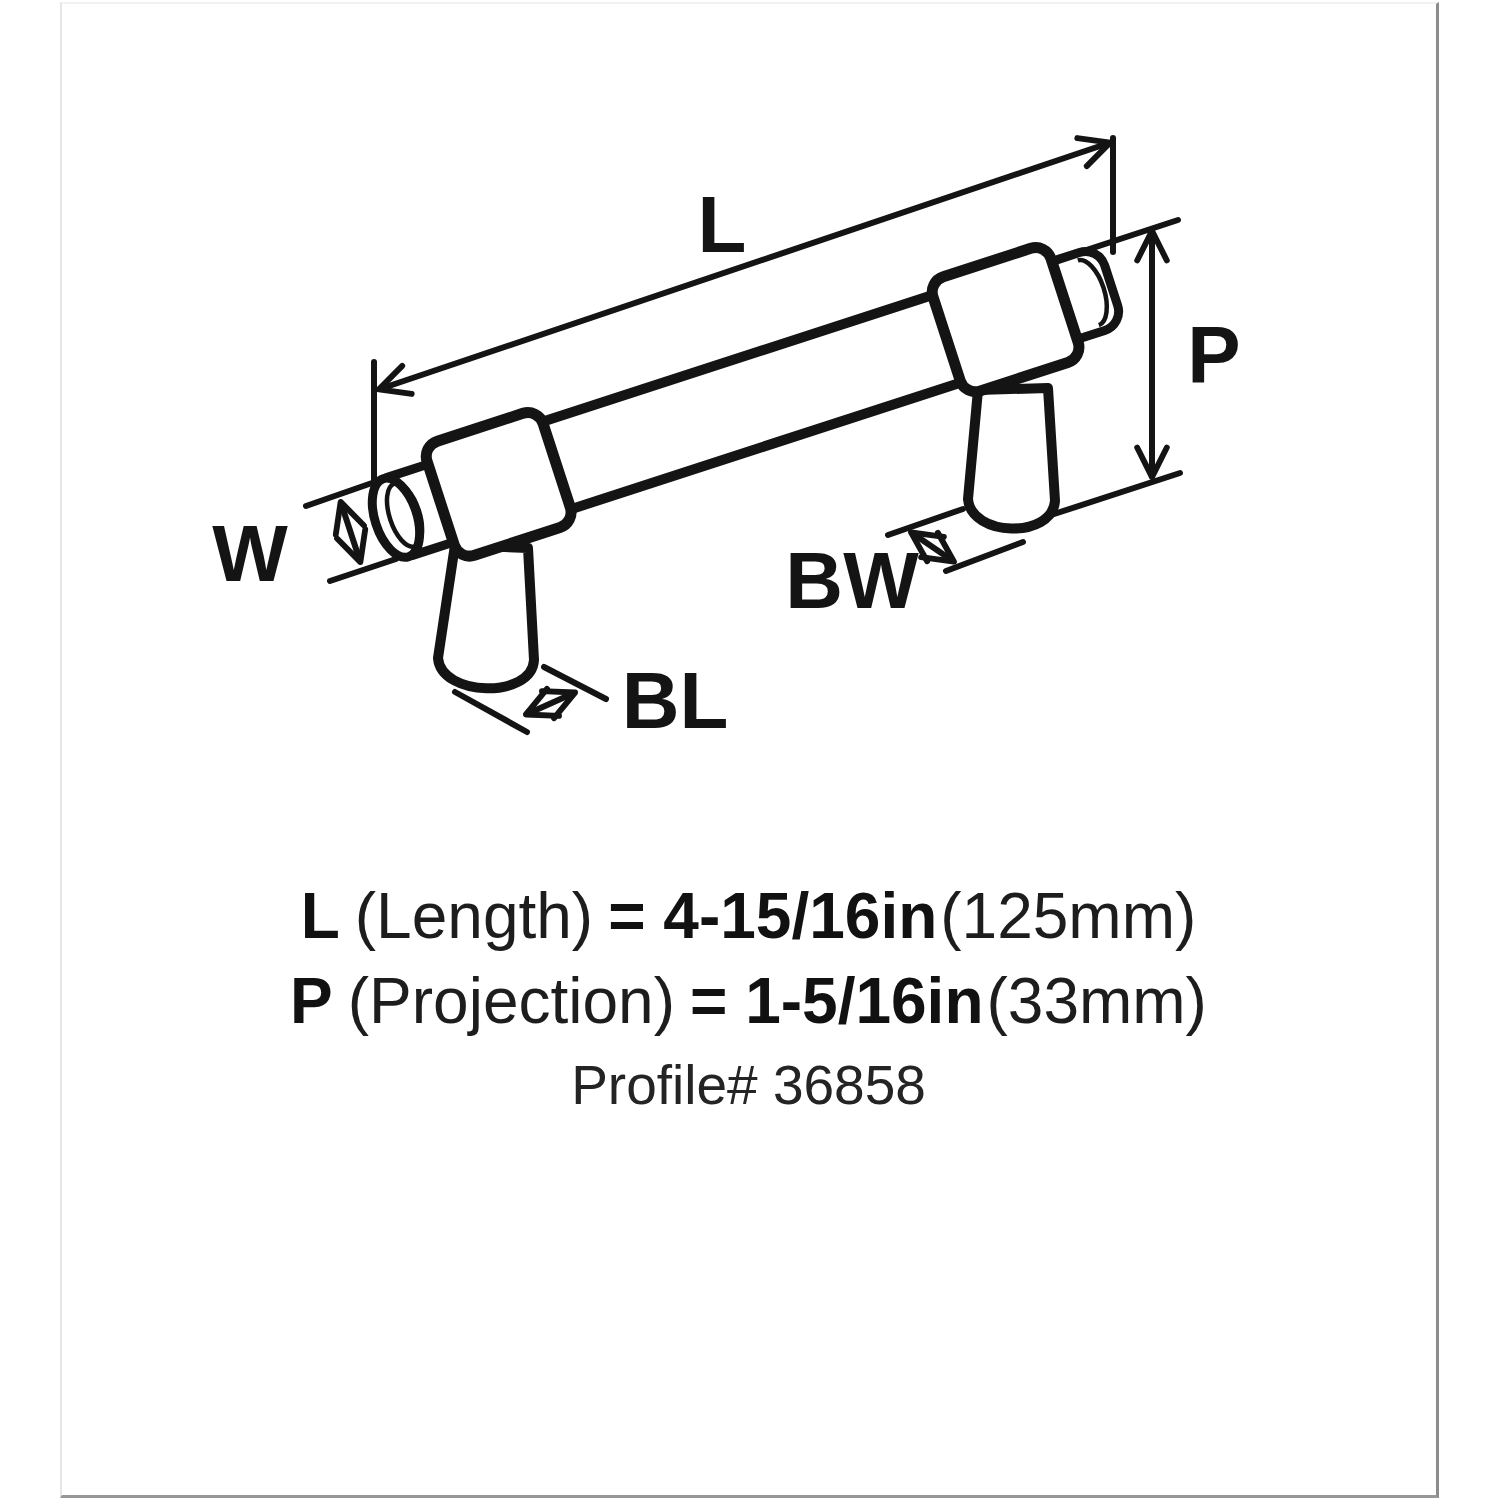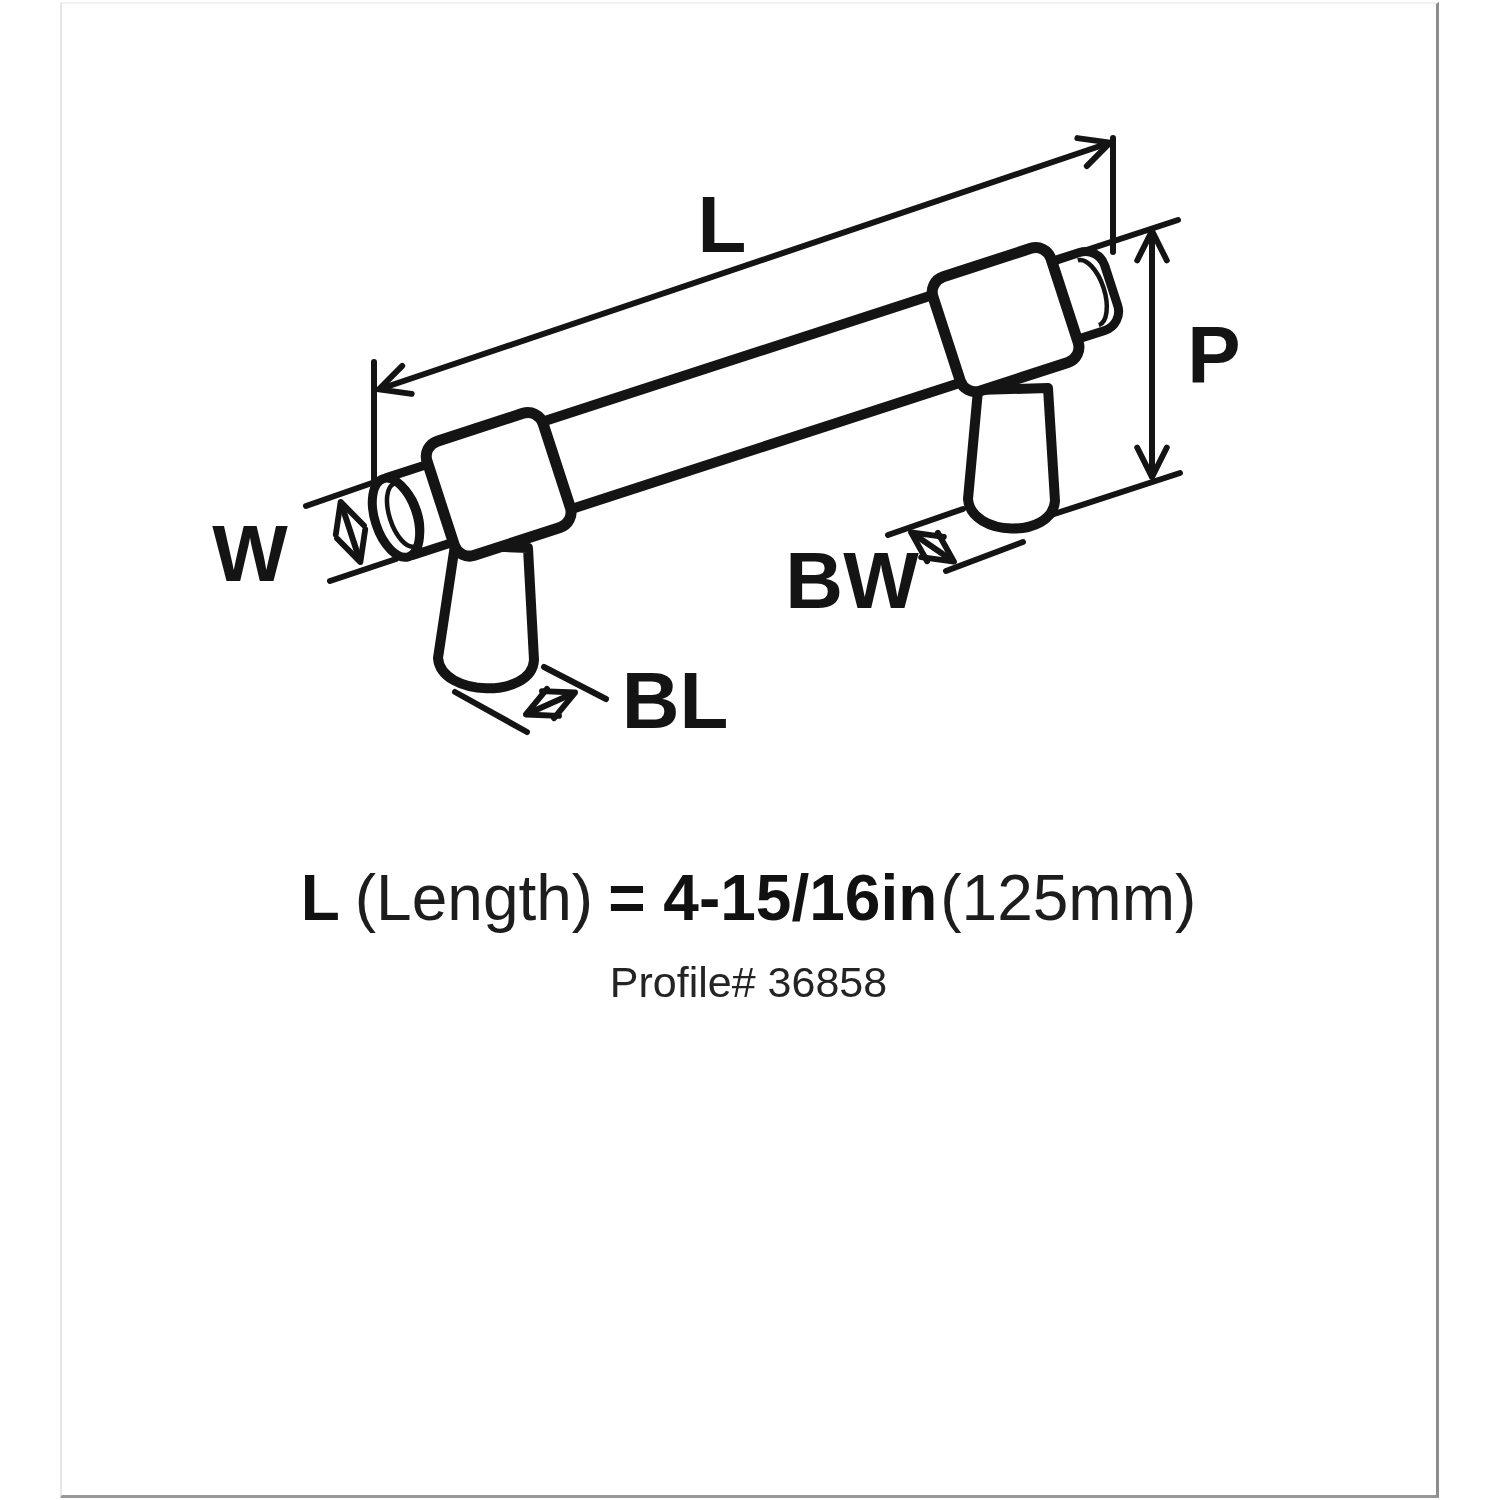--- a/index.html
+++ b/index.html
@@ -40,37 +40,37 @@
     font-family: "Liberation Sans", sans-serif;
     font-weight: bold;
     font-size: 80px;
     fill: #141414;
     text-anchor: middle;
   }
   
   .specs {
     position: absolute;
     left: 60px;
-    top: 856px;
+    top: 874px;
     width: 1377px;
     text-align: center;
   }
   .spec-line {
     font-size: 64px;
     line-height: 85px;
     white-space: nowrap;
     color: #161616;
   }
   .sym, .val { font-weight: 700; color: #111111; }
   .lbl, .met { font-weight: 400; color: #1d1d1d; }
   .lbl { margin-left: 15px; }
   .val { margin-left: 15px; }
   .met { margin-left: 3px; }
   .profile {
-    font-size: 43px;
+    font-size: 55px;
     line-height: 50px;
     margin-top: 16px;
     font-weight: 400;
     color: #242424;
   }
 </style>
 </head>
 <body>
 
 <div class="page">
@@ -131,16 +131,19 @@
       <line class="dim" x1="946" y1="571" x2="1023" y2="542"></line>
       <line class="dim" x1="912" y1="533" x2="953" y2="561" marker-start="url(#ah)" marker-end="url(#ah)"></line>
       <text class="dlabel" x="852" y="608">BW</text>
     </g>
   </svg>
 
   <div class="specs">
     <div class="spec-line">
       <span class="sym">L</span><span class="lbl">(Length)</span><span class="val">= 4-15/16in</span><span class="met">(125mm)</span>
     </div>
+    <div class="spec-line">
+      <span class="sym">P</span><span class="lbl">(Projection)</span><span class="val">= 1-5/16in</span><span class="met">(33mm)</span>
+    </div>
     <div class="profile">Profile# 36858</div>
   </div>
 
 </div>
 
 </body></html>

